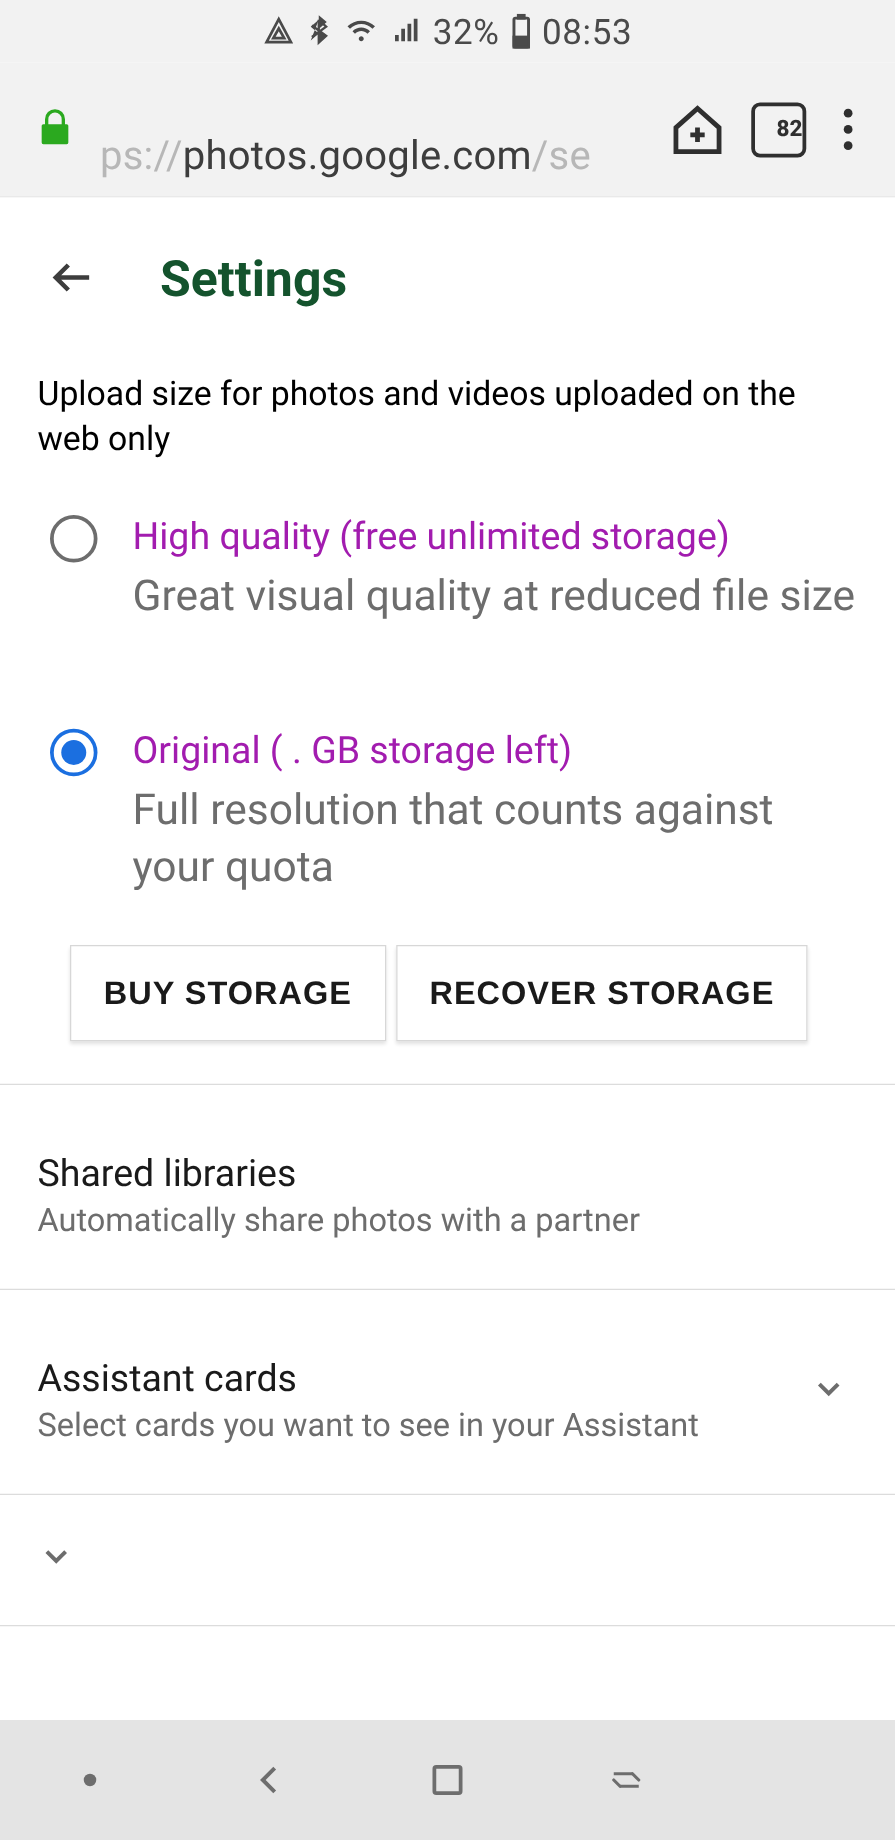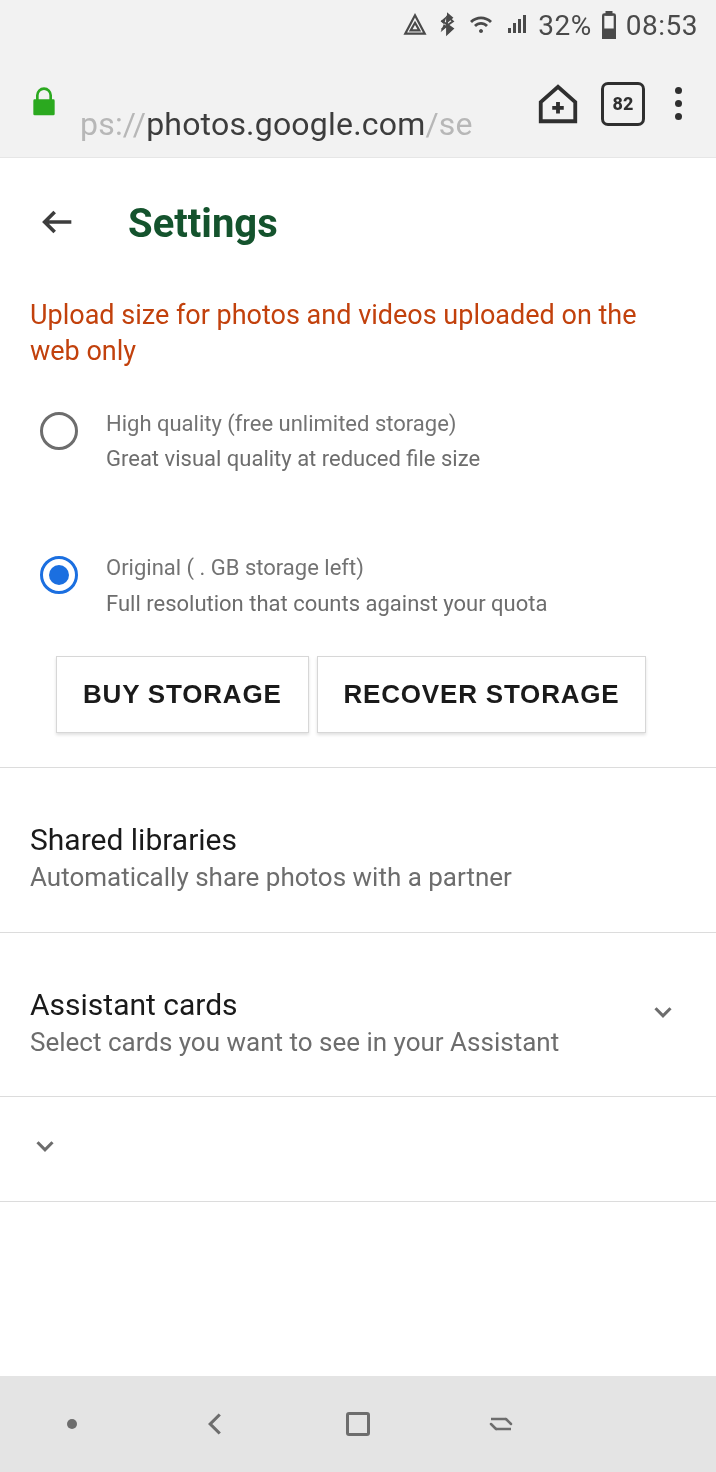--- a/index.html
+++ b/index.html
@@ -1,47 +1,47 @@
 <!DOCTYPE html>
 <html><head>
 <meta charset="utf-8">
 <style>
   * { box-sizing: border-box; margin: 0; padding: 0; }
   html, body { width: 716px; height: 1472px; font-family: Roboto, Arial, sans-serif; background: #fff; overflow: hidden; }
   
   
-  .status-bar { height: 50px; background: #f2f2f2; display: flex; align-items: center; justify-content: flex-end; padding: 0 18px; gap: 8px; color: #4a4a4a; font-size: 26px; }
+  .status-bar { height: 50px; background: #f2f2f2; display: flex; align-items: center; justify-content: center; padding: 0 18px; gap: 8px; color: #4a4a4a; font-size: 26px; }
   .status-bar .ico { display: inline-flex; align-items: center; }
   .status-bar .txt { font-size: 28px; letter-spacing: 0.5px; }
   
   
   .browser-bar { height: 108px; background: #f2f2f2; display: flex; align-items: center; padding: 0 24px 0 28px; gap: 20px; border-bottom: 1px solid #e6e6e6; }
   .lock-ico { color: #2ba91f; flex-shrink: 0; }
   .url { flex: 1; font-size: 32px; color: #b7b7b7; white-space: nowrap; overflow: hidden; letter-spacing: 0.2px; margin-top: 40px; }
   .url .dark { color: #3d3d3d; }
   .home-ico, .tabs-ico, .menu-ico { flex-shrink: 0; color: #2f2f2f; display:flex; align-items:center; justify-content:center;}
-  .tabs-box { width: 44px; height: 44px; border: 3px solid #2f2f2f; border-radius: 7px; display:flex; align-items:center; justify-content:center; font-size:18px; font-weight:800; position:relative;}
+  .tabs-box { width: 44px; height: 44px; border: 3px solid #2f2f2f; border-radius: 7px; display:flex; align-items:center; justify-content:flex-end; font-size:18px; font-weight:800; position:relative;}
   .tabs-box::after{content:""; position:absolute; right:-5px; bottom:-5px; width:44px; height:44px; border:3px solid #2f2f2f; border-radius:7px; z-index:-1; display:none;}
   .dots { display:flex; flex-direction:column; gap:6px; padding:0 10px;}
   .dots span{ width:7px; height:7px; background:#2f2f2f; border-radius:50%;}
   
   
   .content { background:#fff; }
   .header { display:flex; align-items:center; gap: 50px; padding: 42px 30px 30px 38px; }
   .back-arrow { color:#3d3d3d; }
   .title { font-size: 40px; font-weight: 700; color:#14532d; }
   
-  .desc { padding: 20px 30px 10px 30px; font-size: 27px; color:#c2410c; line-height:1.35; }
+  .desc { padding: 20px 30px 10px 30px; font-size: 27px; color:#000000; line-height:1.35; }
   
   .radio-row { display:flex; gap: 28px; padding: 30px 30px 10px 40px; align-items:flex-start; }
   .radio { width:38px; height:38px; border:3px solid #6d6d6d; border-radius:50%; flex-shrink:0; margin-top:2px; position:relative;}
   .radio.selected { border-color:#1b6fe0; }
   .radio.selected::after { content:""; position:absolute; inset:6px; background:#1b6fe0; border-radius:50%; }
-  .radio-label { font-size: 22px; color:#737373; line-height:1.3;}
-  .radio-sub { font-size: 22px; color:#6d6d6d; margin-top:6px; line-height:1.35;}
+  .radio-label { font-size: 30px; color:#a21caf; line-height:1.3;}
+  .radio-sub { font-size: 34px; color:#6d6d6d; margin-top:6px; line-height:1.35;}
   .radio-block{ flex:1; }
   
   .spacer30{height:40px;}
   
   .btn-row { display:flex; gap: 8px; padding: 28px 30px 34px 30px; margin-left: 26px; }
   .btn { border:1px solid #d7d7d7; background:#fff; padding: 22px 26px; font-size: 26px; font-weight:600; letter-spacing:0.8px; color:#1a1a1a; box-shadow: 0 2px 3px rgba(0,0,0,0.12); cursor:pointer;}
   
   .hr { height:1px; background:#dcdcdc; }
   
   .row { padding: 34px 30px 36px 30px; display:flex; align-items:center; gap:16px;}

